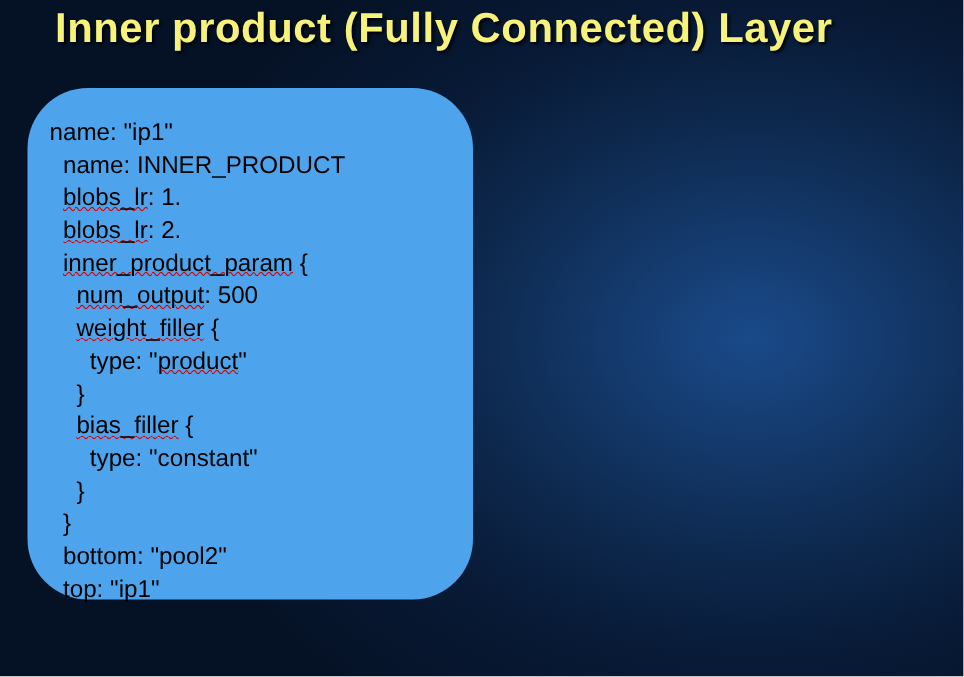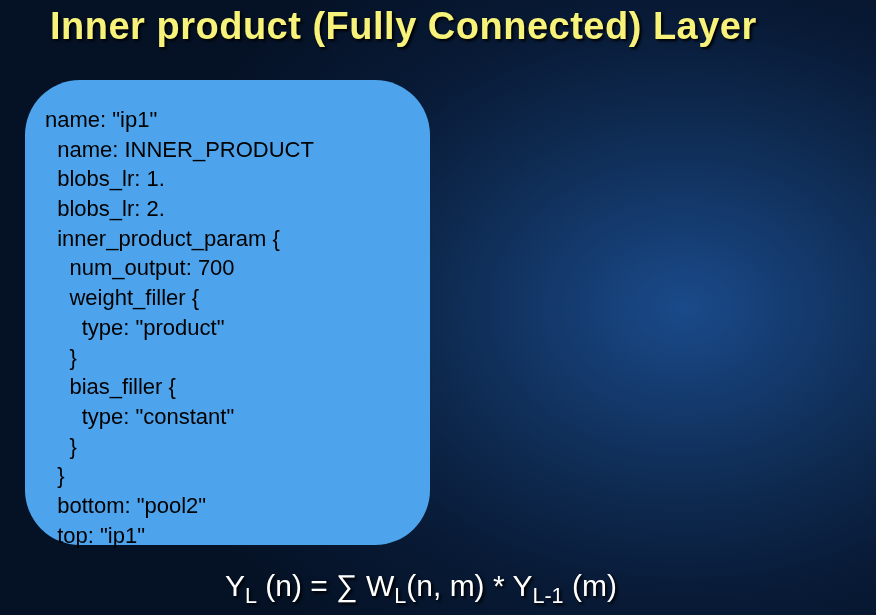--- a/index.html
+++ b/index.html
@@ -41,20 +41,21 @@
     box-sizing: border-box;
   }
   .code {
     font-family: Arial, Helvetica, sans-serif;
     font-size: 22px;
     line-height: 1.35;
     color: #000;
     white-space: pre;
   }
   .code .u {
+    text-decoration: underline;
     text-decoration-color: #d00;
     text-decoration-style: wavy;
     text-decoration-thickness: 1px;
   }
   .formula {
     position: absolute;
     left: 225px;
     bottom: 12px;
     font-size: 30px;
     color: #fff;
@@ -73,27 +74,26 @@
 <div class="slide">
 
   <div class="title">Inner product  (Fully Connected)  Layer</div>
 
   <div class="codebox">
     <div class="code"><span>name: "ip1"</span>
 <span>  name: INNER_PRODUCT</span>
 <span>  </span><span class="u">blobs_lr</span><span>: 1.</span>
 <span>  </span><span class="u">blobs_lr</span><span>: 2.</span>
 <span>  </span><span class="u">inner_product_param</span><span> {</span>
-<span>    </span><span class="u">num_output</span><span>: 700</span>
+<span>    </span><span class="u">num_output</span><span>: 500</span>
 <span>    </span><span class="u">weight_filler</span><span> {</span>
 <span>      type: "</span><span class="u">product</span><span>"</span>
 <span>    }</span>
 <span>    </span><span class="u">bias_filler</span><span> {</span>
 <span>      type: "constant"</span>
 <span>    }</span>
 <span>  }</span>
 <span>  bottom: "pool2"</span>
 <span>  top: "ip1"</span></div>
   </div>
 
-  <div class="formula"><span>Y</span><sub>L</sub><span> (n) = ∑ W</span><sub>L</sub><span>(n, m) * Y</span><sub>L-1</sub><span> (m)</span></div>
 
 </div>
 
 </body></html>

